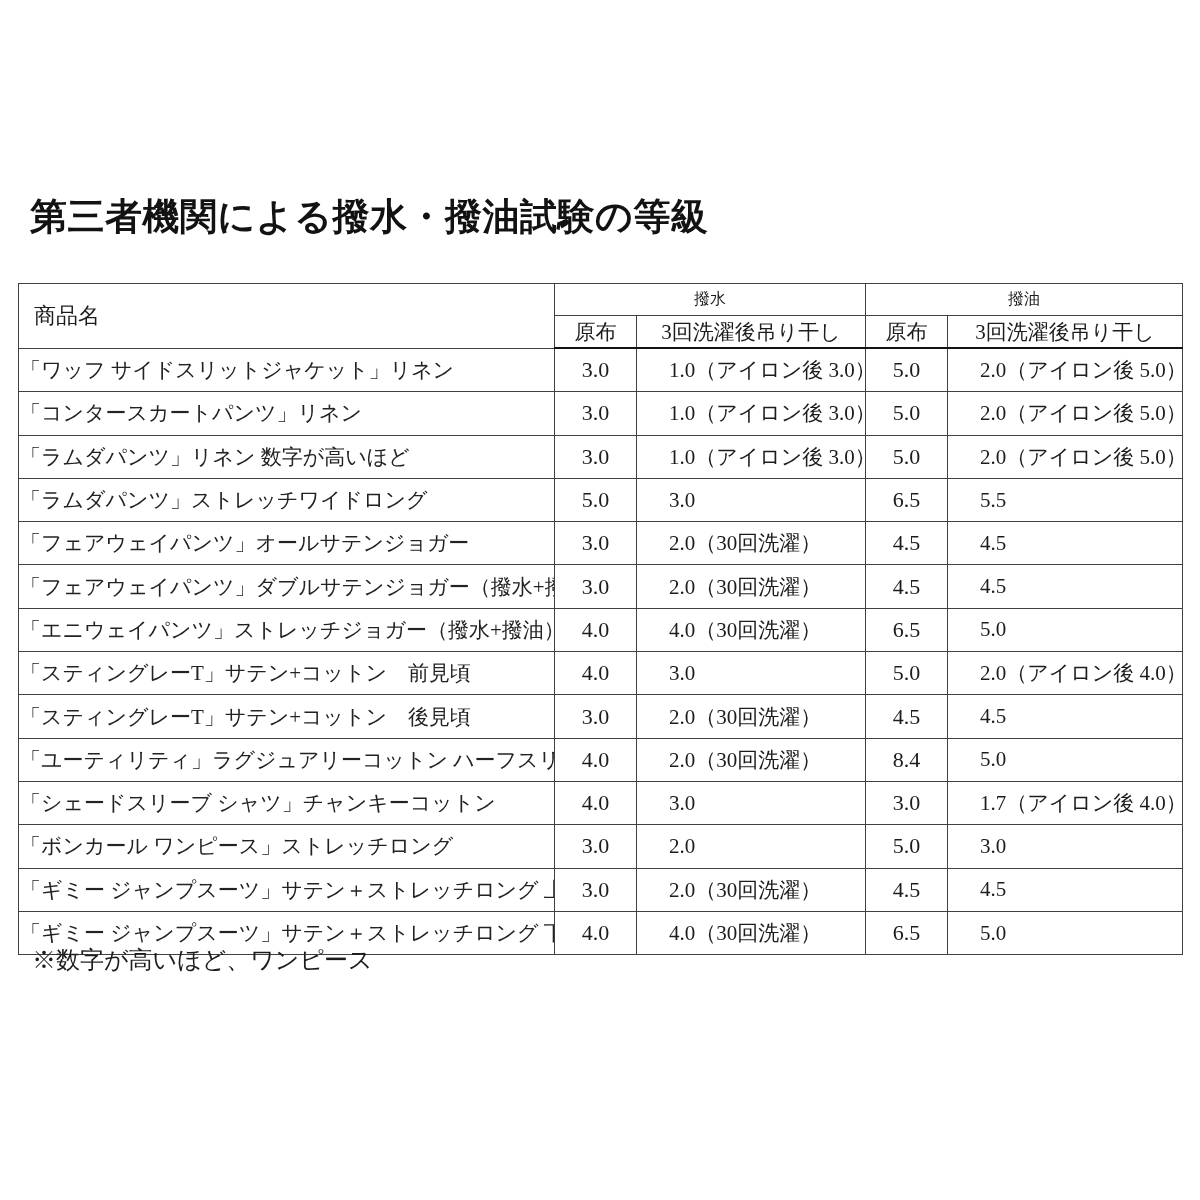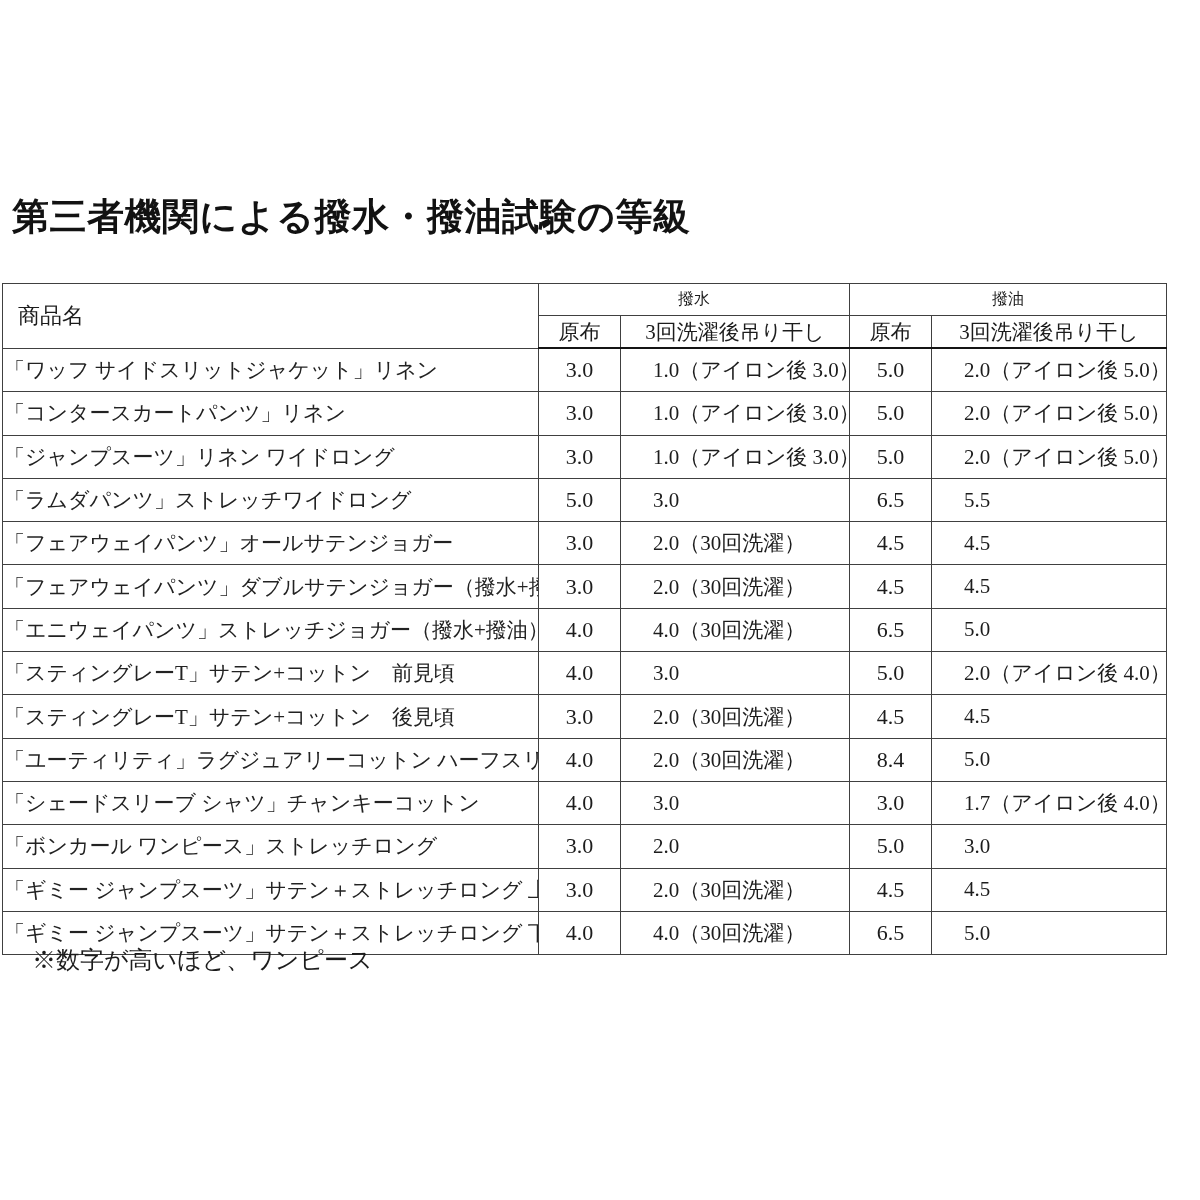--- a/index.html
+++ b/index.html
@@ -10,32 +10,32 @@
   body {
     position: relative;
     width: 1200px;
     height: 1200px;
     font-family: "Liberation Serif", "DejaVu Serif", serif;
     color: #1c1c1c;
     overflow: hidden;
   }
   .page-title {
     position: absolute;
-    left: 12px;
+    left: 30px;
     top: 192px;
     margin: 0;
     font-size: 37px;
     font-weight: 700;
     letter-spacing: 0.5px;
     color: #121212;
     white-space: nowrap;
   }
   table.ratings {
     position: absolute;
-    left: 2px;
+    left: 18px;
     top: 283px;
     width: 1164px;
     border-collapse: collapse;
     table-layout: fixed;
   }
   table.ratings th,
   table.ratings td {
     border: 1.6px solid #404040;
     overflow: hidden;
     white-space: nowrap;
@@ -110,21 +110,21 @@
     <td class="td-val">2.0（アイロン後 5.0）</td>
   </tr>
       <tr>
     <td class="td-name">「コンタースカートパンツ」リネン</td>
     <td class="td-num">3.0</td>
     <td class="td-val">1.0（アイロン後 3.0）</td>
     <td class="td-num">5.0</td>
     <td class="td-val">2.0（アイロン後 5.0）</td>
   </tr>
       <tr>
-    <td class="td-name">「ジャンプスーツ」リネン ワイドロング</td>
+    <td class="td-name">「ラムダパンツ」リネン 数字が高いほど</td>
     <td class="td-num">3.0</td>
     <td class="td-val">1.0（アイロン後 3.0）</td>
     <td class="td-num">5.0</td>
     <td class="td-val">2.0（アイロン後 5.0）</td>
   </tr>
       <tr>
     <td class="td-name">「ラムダパンツ」ストレッチワイドロング</td>
     <td class="td-num">5.0</td>
     <td class="td-val">3.0</td>
     <td class="td-num">6.5</td>

